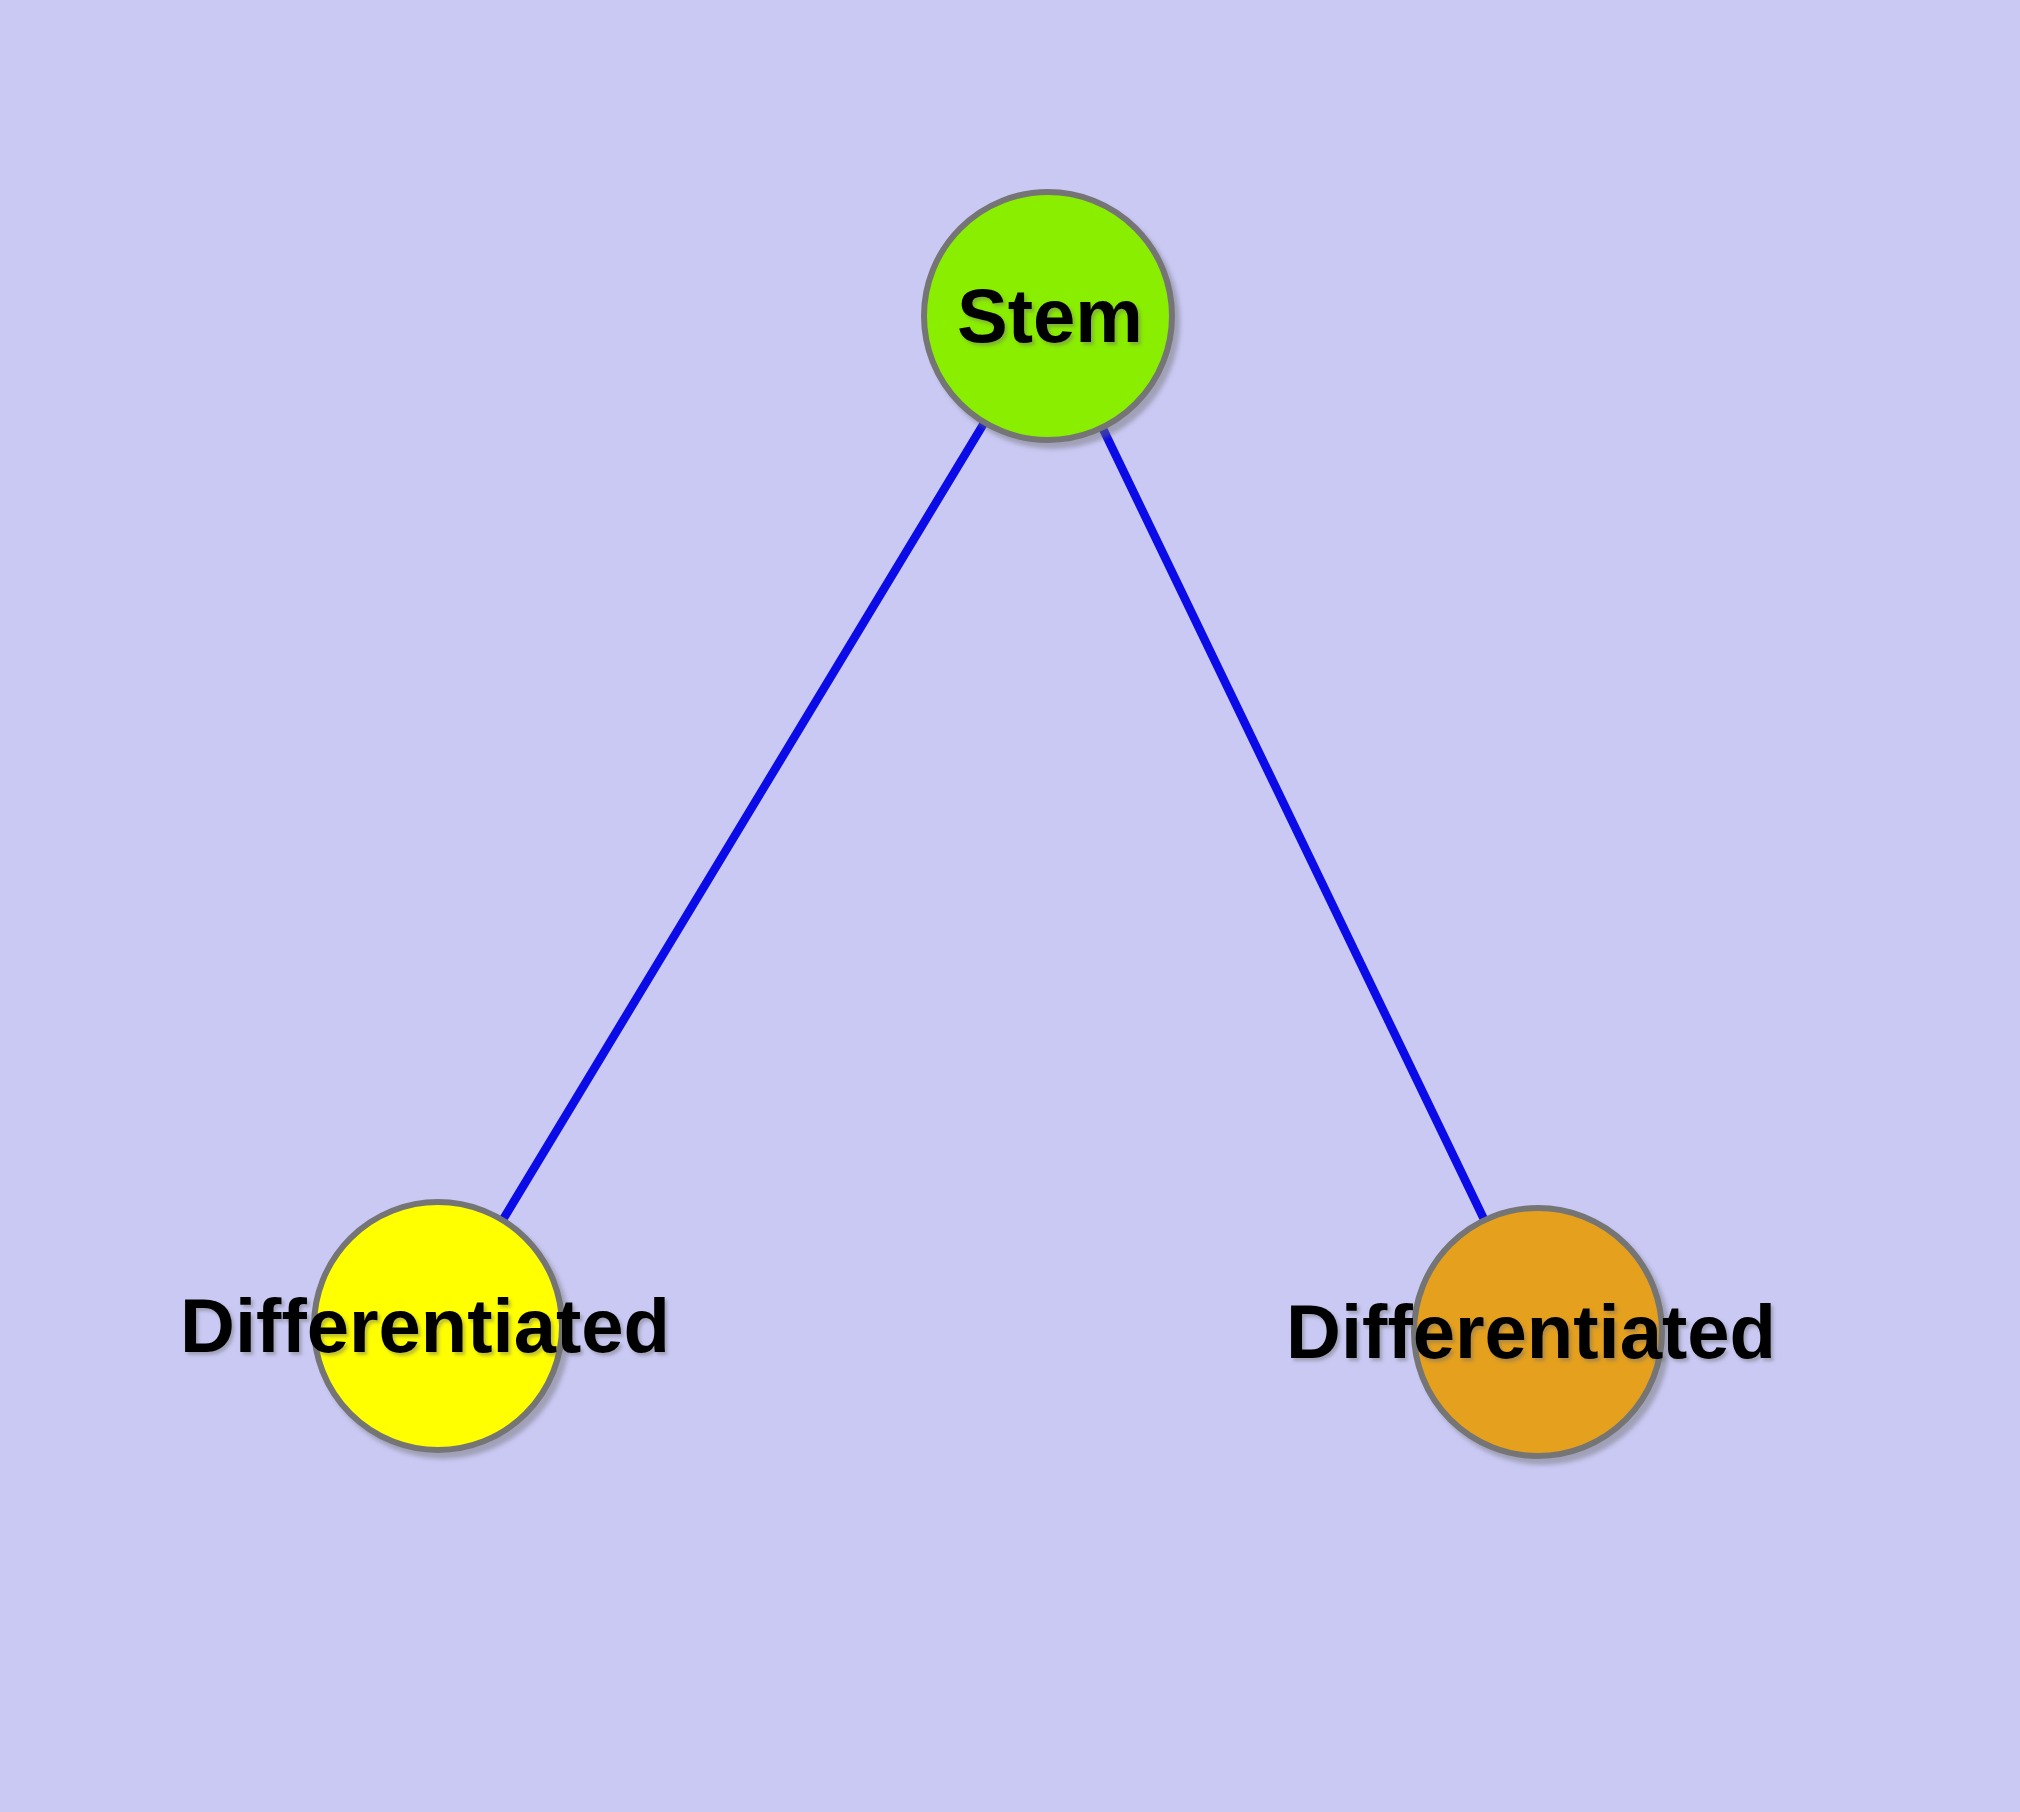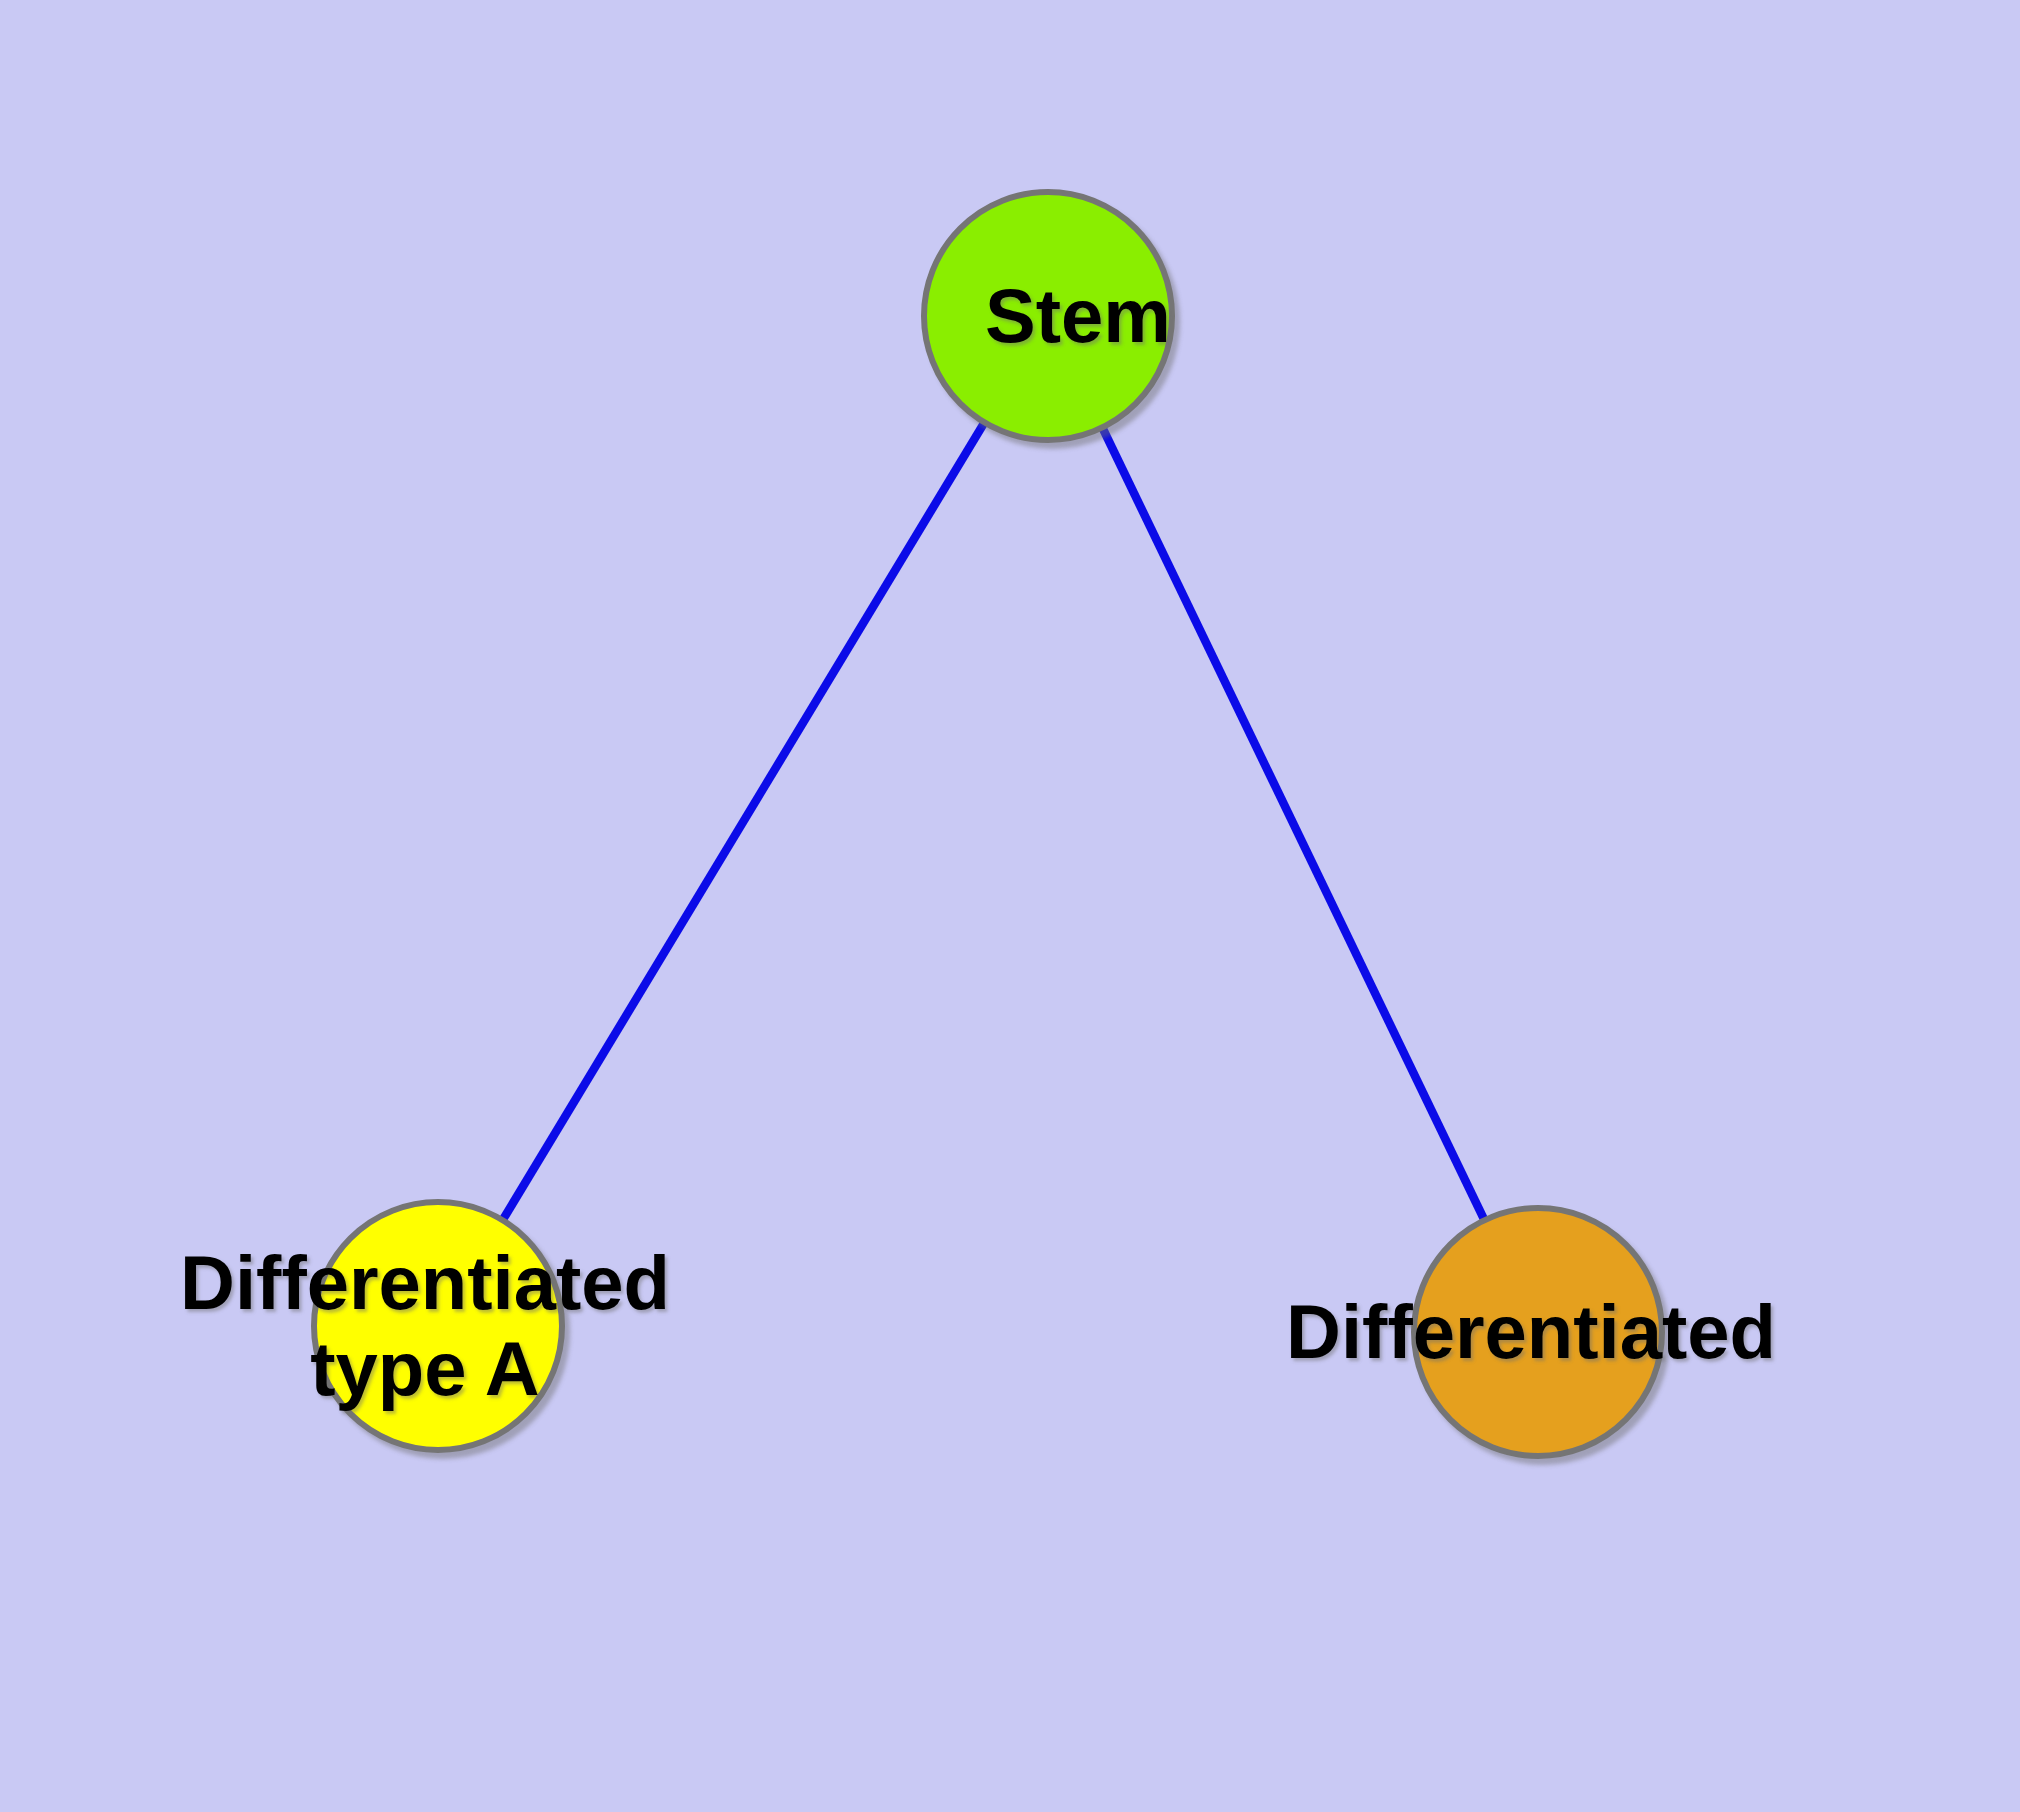--- a/index.html
+++ b/index.html
@@ -43,21 +43,21 @@
     width: max-content;
     text-align: center;
     font-weight: bold;
     font-size: 76px;
     line-height: 86px;
     color: #000000;
     text-shadow: 2.5px 2.5px 3.4px rgba(110,110,110,0.45);
     white-space: nowrap;
     pointer-events: none;
   }
-  .label-stem   { left: 1050px; top: 316px; margin-left: 28px;  }
+  .label-stem   { left: 1050px; top: 316px;  }
   .label-type-a { left: 425px;  top: 1326px; }
   .label-type-b { left: 1531px; top: 1332px; }
 </style>
 </head>
 <body>
 
 <div class="canvas" style="background-color: rgb(201, 201, 244);">
 
   <svg class="edges-layer" viewBox="0 0 2384 2138" xmlns="http://www.w3.org/2000/svg">
     <line x1="1237" y1="373" x2="517" y2="1565" stroke-width="10" stroke="#0B0BE8"></line>
@@ -69,21 +69,20 @@
   <div class="node node-type-a" style="background-color: rgb(255, 255, 0);"></div>
 
   <div class="node node-type-b" style="background-color: rgb(229, 160, 30);"></div>
 
   <div class="node-label label-stem">
     <div>Stem</div>
   </div>
 
   <div class="node-label label-type-a">
     <div>Differentiated</div>
-    <div>type A</div>
   </div>
 
   <div class="node-label label-type-b">
     <div>Differentiated</div>
   </div>
 
 </div>
 
 
 </body></html>

